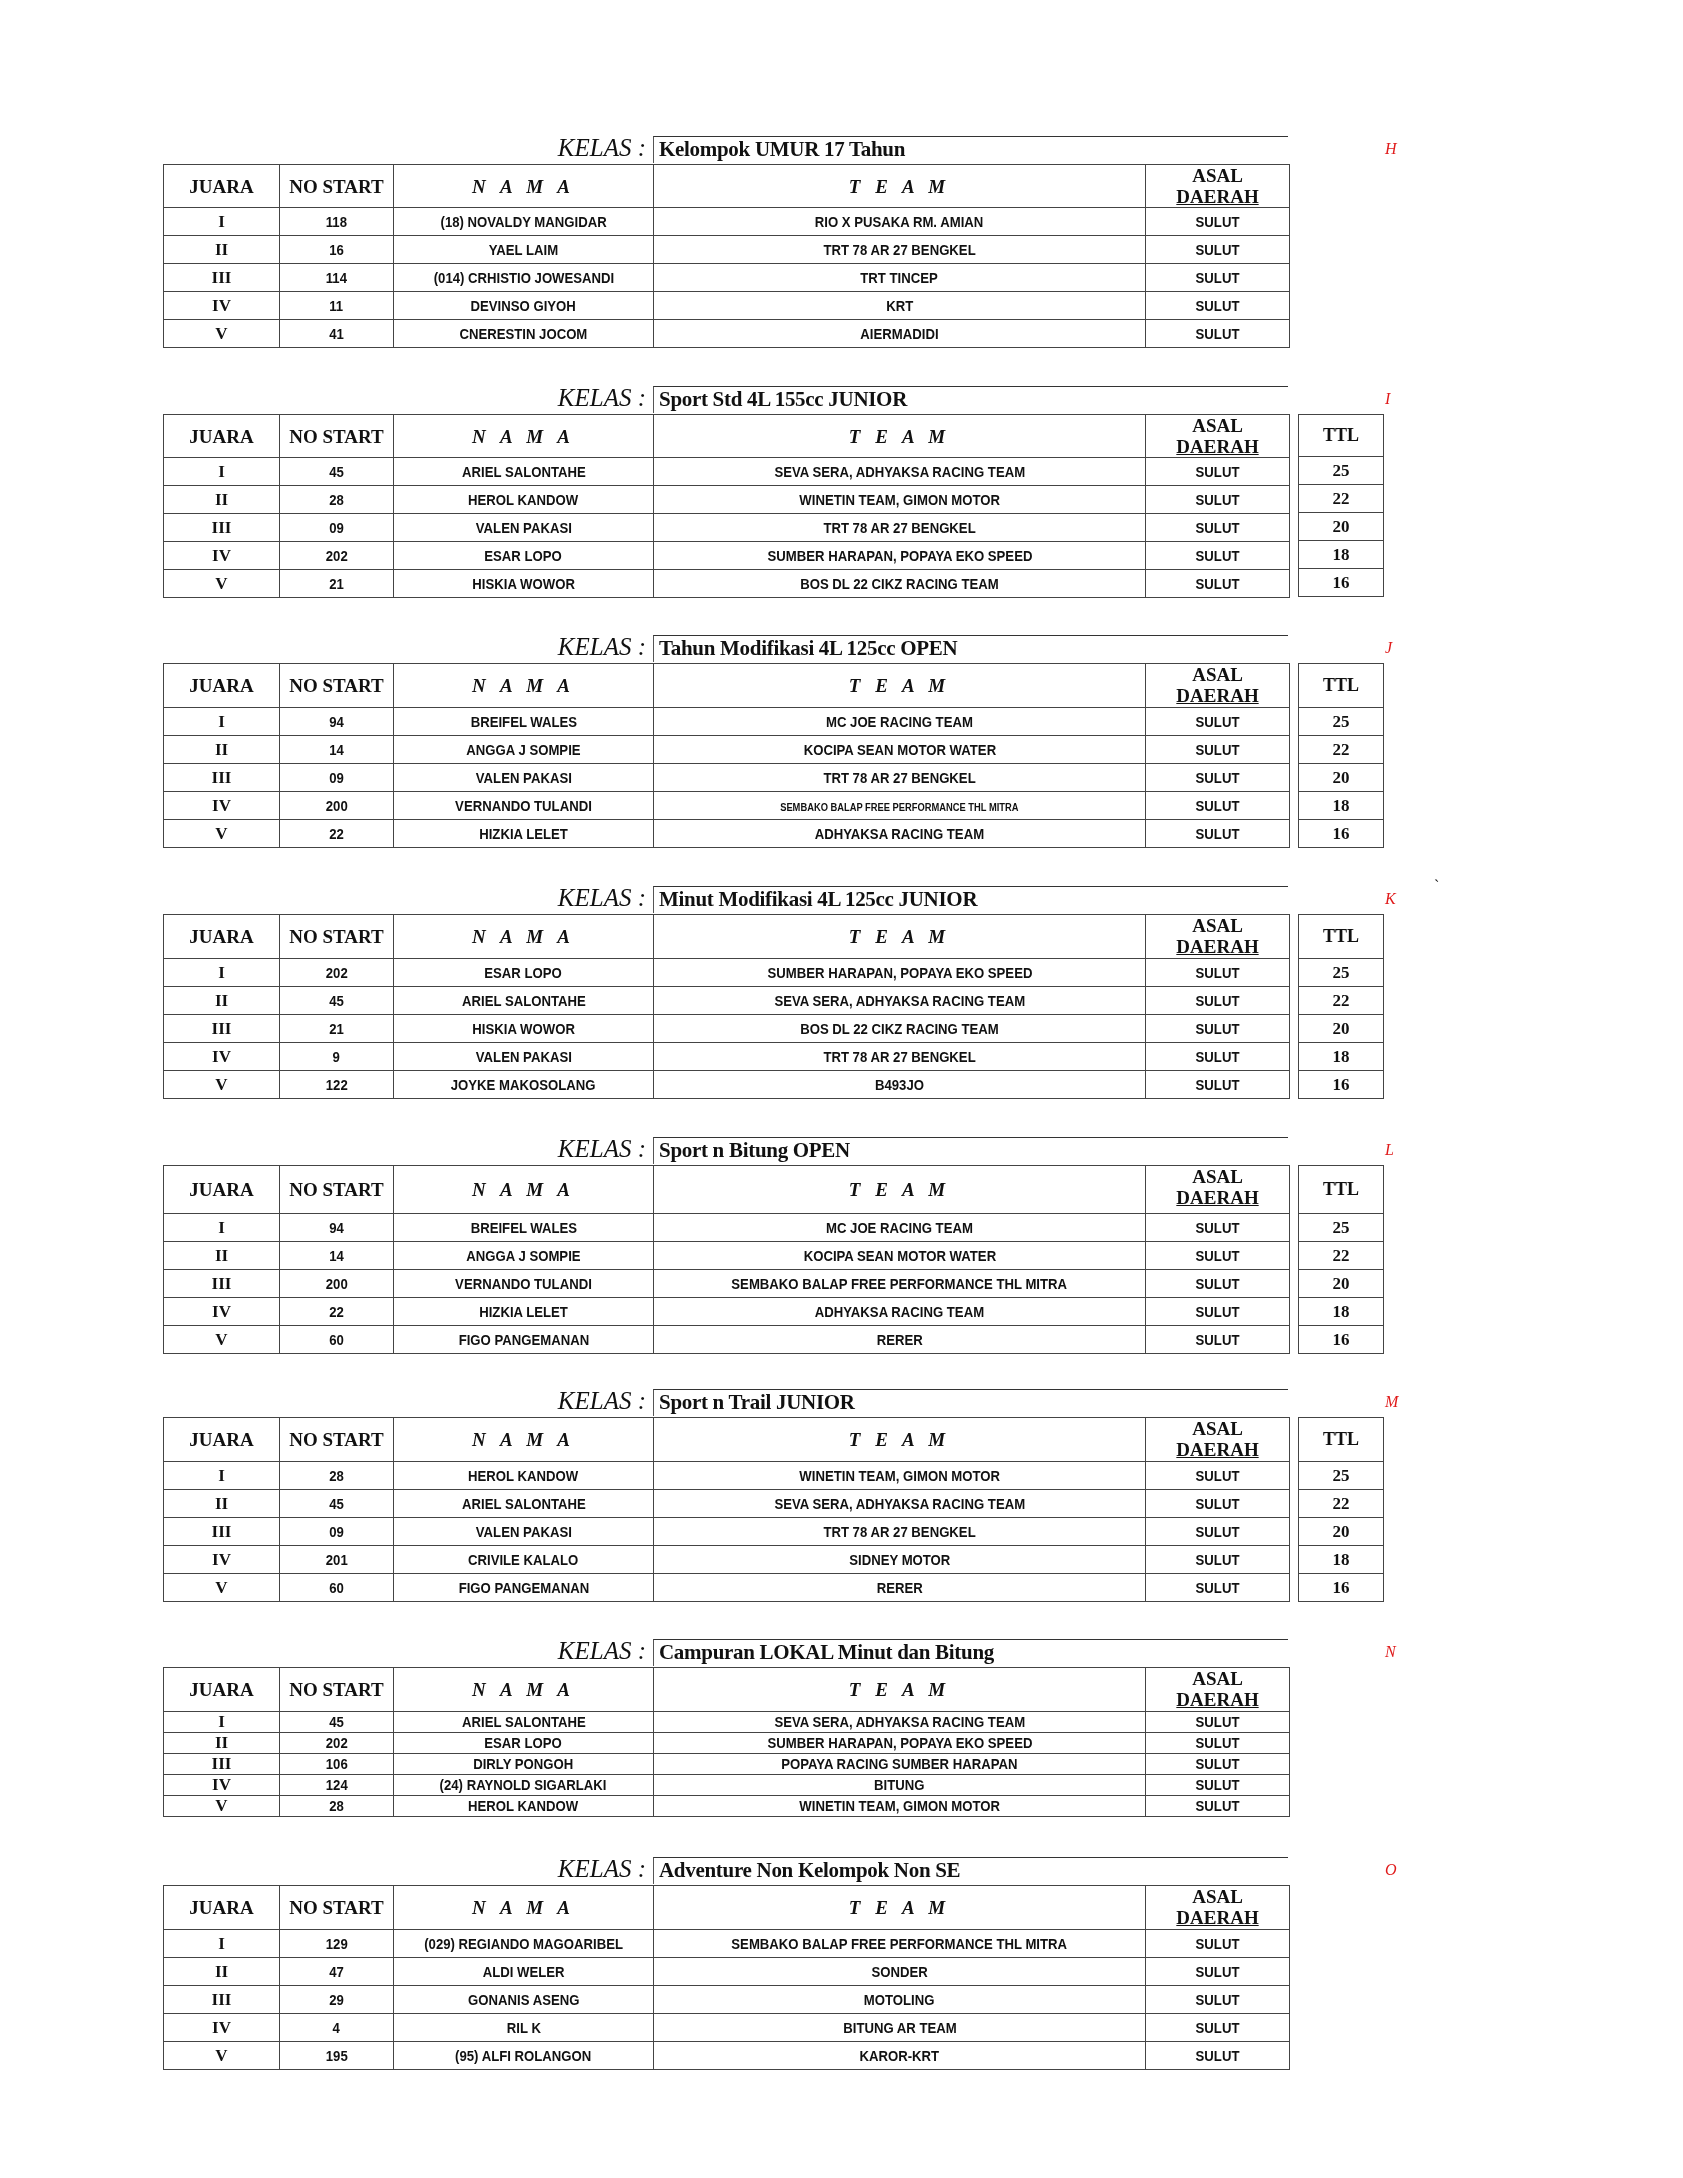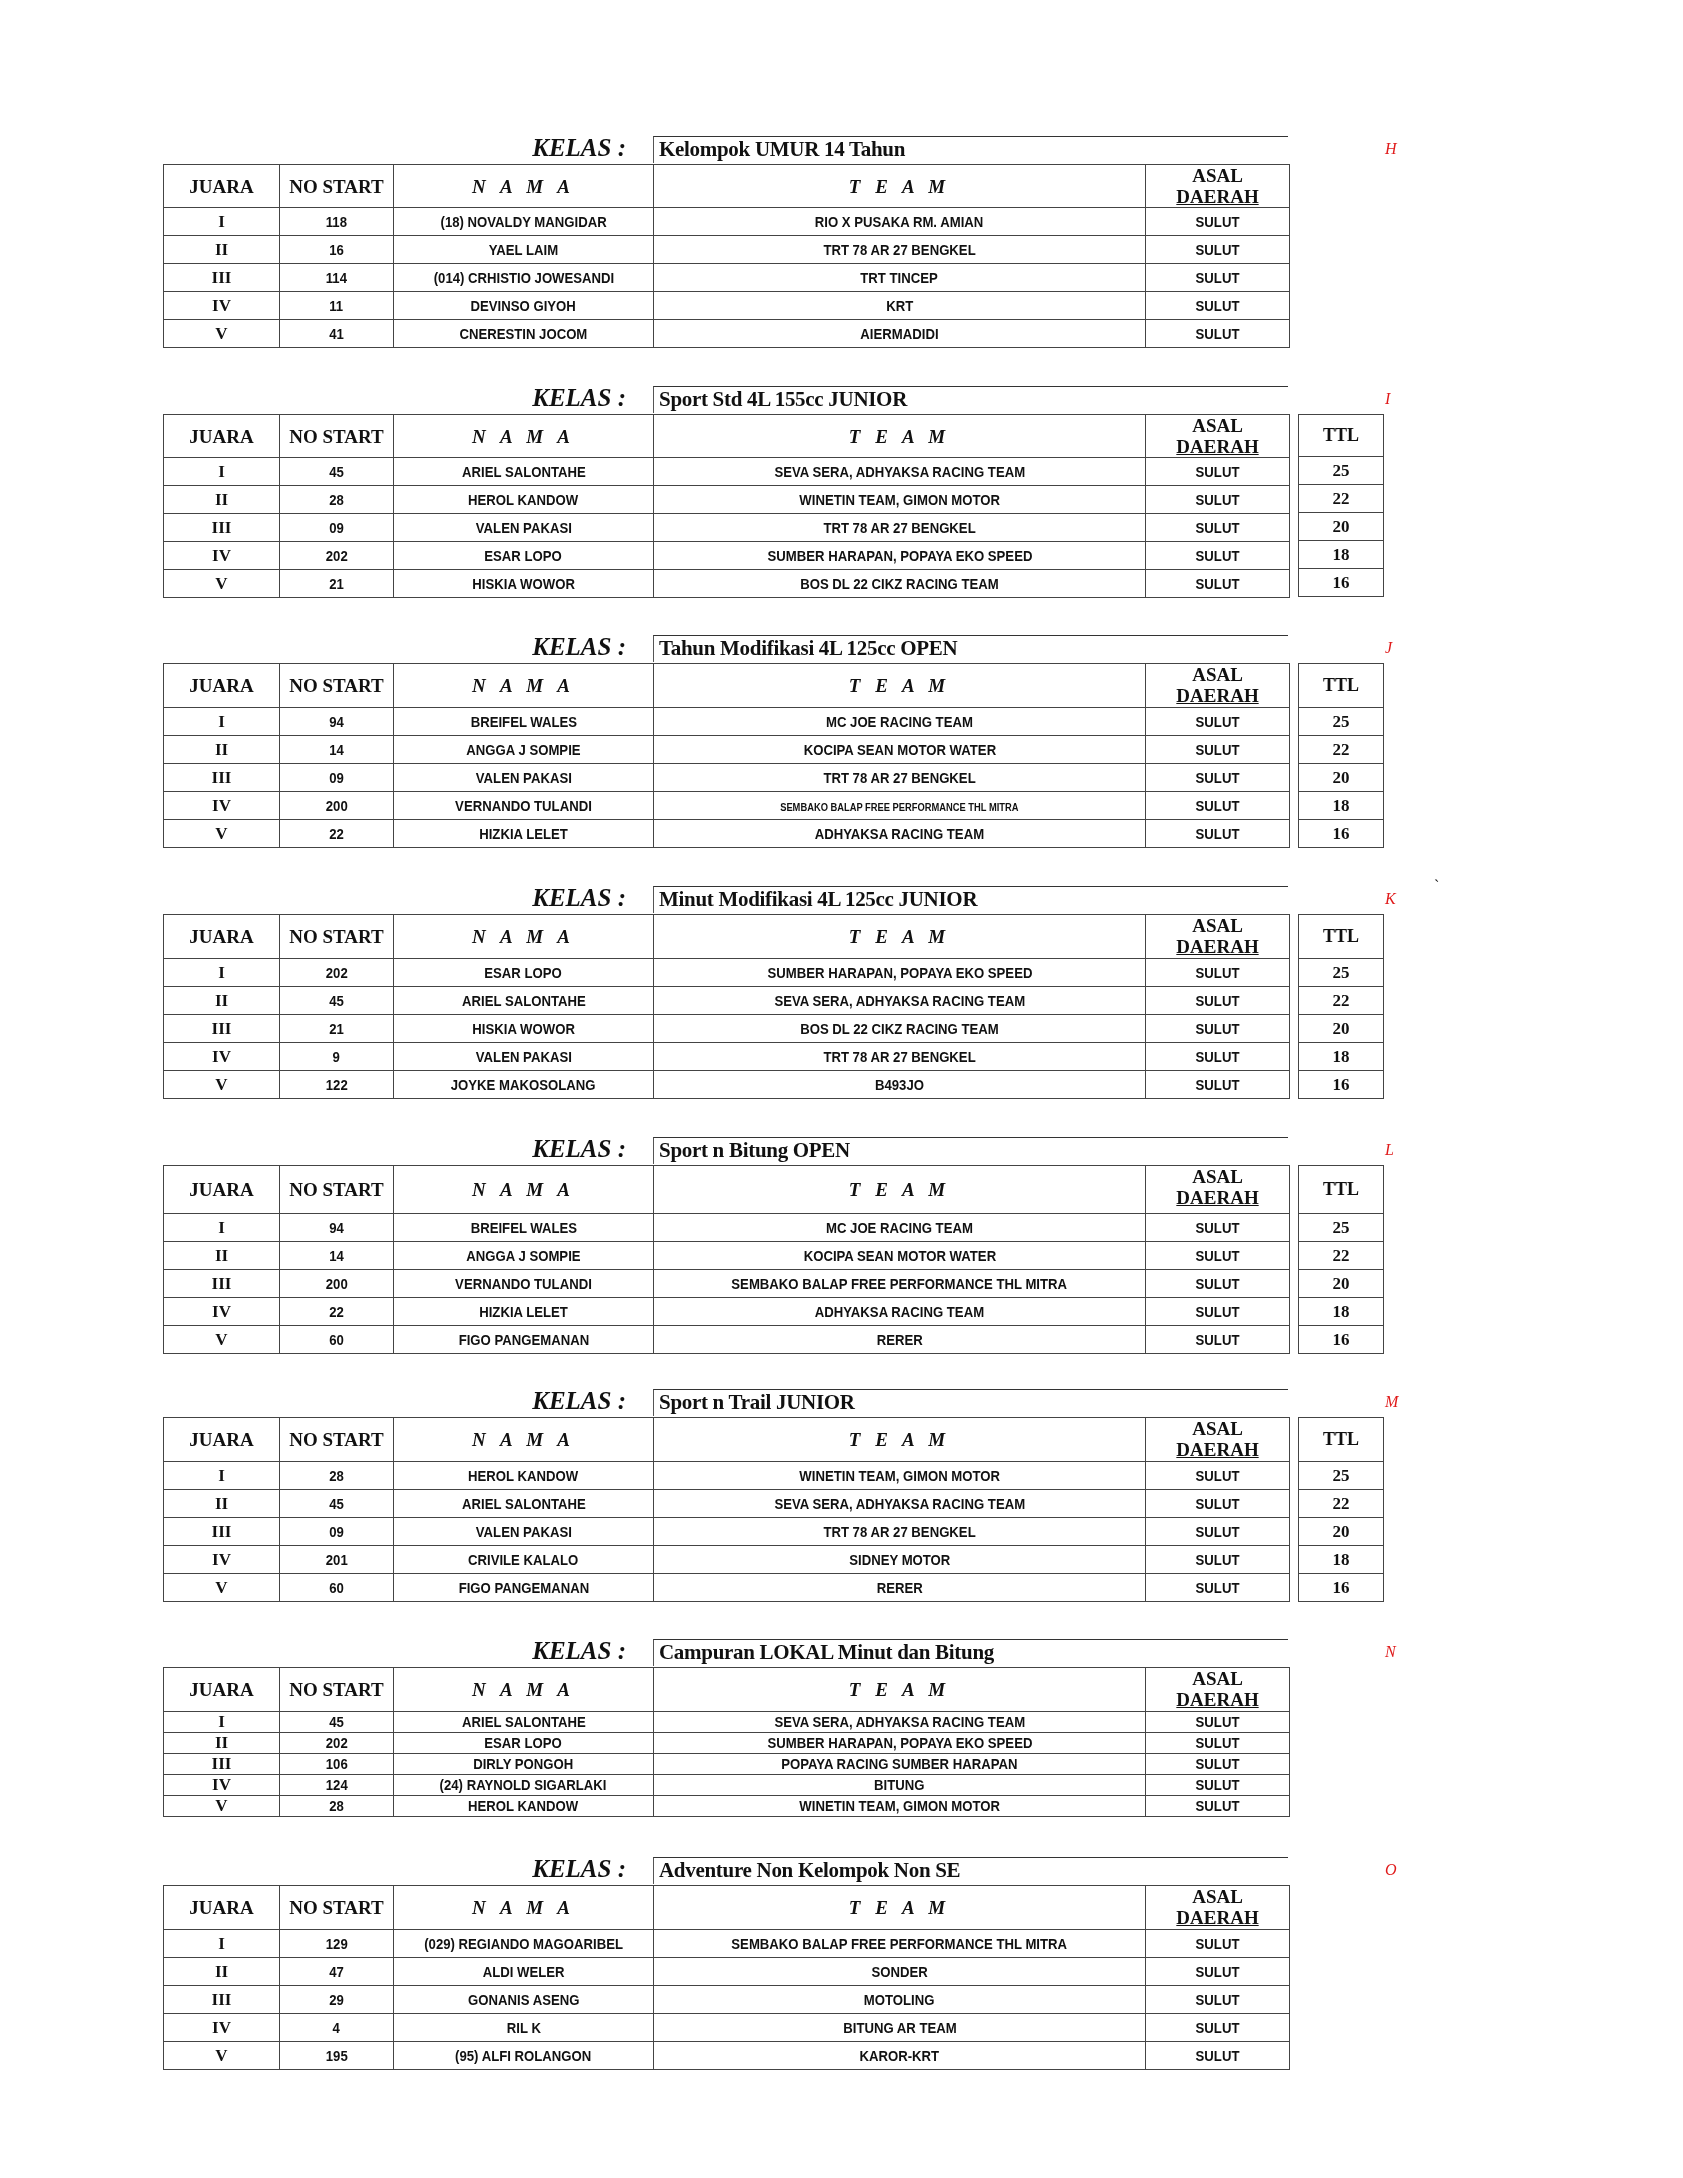--- a/index.html
+++ b/index.html
@@ -1,20 +1,20 @@
 <!DOCTYPE html>
 <html><head>
 <meta charset="utf-8">
 <style>
   html, body { margin: 0; padding: 0; background: #ffffff; }
   body { width: 1683px; height: 2178px; position: relative; overflow: hidden; color: #111; }
   .section { position: absolute; left: 0; width: 1683px; }
   .kelas-label {
-    position: absolute; left: 416px; width: 210px; text-align: right;
-    font-family: "Liberation Serif", serif; font-style: italic; font-weight: bold;
+    position: absolute; left: 436px; width: 210px; text-align: right;
+    font-family: "Liberation Serif", serif; font-style: italic; font-weight: normal;
     font-size: 25px; top: -2px;
   }
   .kelas-box {
     position: absolute; left: 653px; width: 635px; height: 27px;
     border-top: 1.5px solid #333; border-left: 1.5px solid #555;
     box-sizing: border-box;
   }
   .kelas-title {
     position: absolute; left: 5px; top: 0px;
     font-family: "Liberation Serif", serif; font-weight: bold; font-size: 21px;
@@ -53,21 +53,21 @@
   table.ttl td { font-size: 17px; }
   .stray-mark { position: absolute; left: 1434px; top: 877px; font-size: 16px; font-family: "Liberation Serif", serif; }
 </style>
 </head>
 <body>
 
 <div id="sections-root">
   <div class="section" style="top: 136px;">
     <div class="kelas-label">KELAS :</div>
     <div class="kelas-box">
-      <span class="kelas-title">Kelompok UMUR 14 Tahun</span>
+      <span class="kelas-title">Kelompok UMUR 17 Tahun</span>
     </div>
     <div class="page-letter" style="top: 4px;">H</div>
     <table class="results" style="top: 28px;">
       <colgroup>
         <col style="width:116px">
           <col style="width:114px">
           <col style="width:260px">
           <col style="width:492px">
           <col style="width:144px">
       </colgroup>

